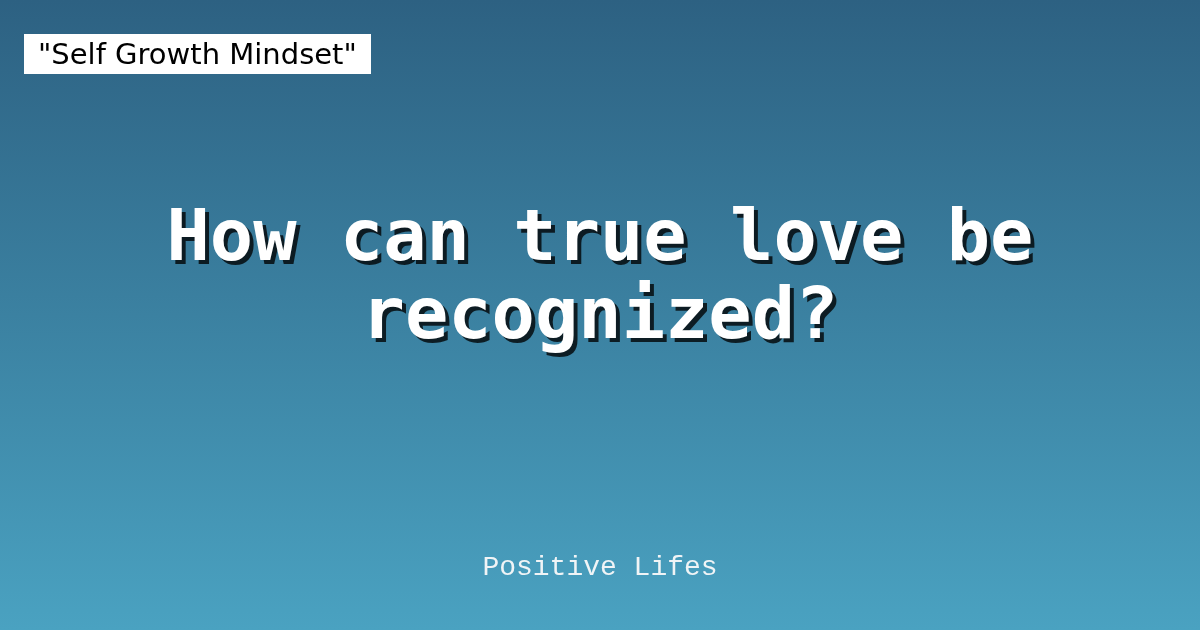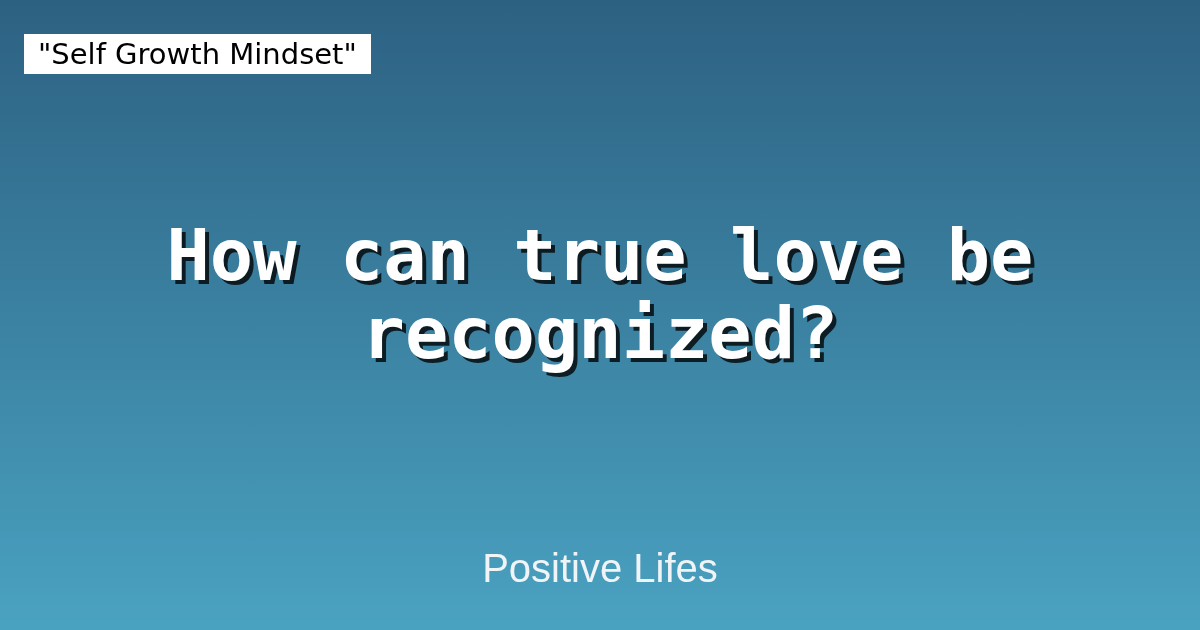--- a/index.html
+++ b/index.html
@@ -45,21 +45,20 @@
 
   
   .headline {
     position: absolute;
     left: 0;
     right: 0;
     top: 196px;
     text-align: center;
     padding: 0 83px;
     box-sizing: border-box;
-    margin-top: 20px;
   }
   .headline-text {
     display: block;
     font-family: "DejaVu Sans Mono", monospace;
     font-weight: bold;
     font-size: 72px;
     line-height: 78px;
     color: #ffffff;
     text-shadow: 4px 4px 0 rgba(0, 0, 0, 0.78);
     white-space: pre-wrap;
@@ -68,22 +67,22 @@
 
   
   .footer {
     position: absolute;
     left: 0;
     right: 0;
     top: 548px;
     text-align: center;
   }
   .footer-text {
-    font-family: Liberation Sans, sans-serif;
-    font-size: 40px;
+    font-family: Liberation Mono, monospace;
+    font-size: 28px;
     line-height: 40px;
     color: #f0f4f6;
     white-space: nowrap;
   }
 </style>
 </head>
 <body>
 
 <div class="poster">
 

